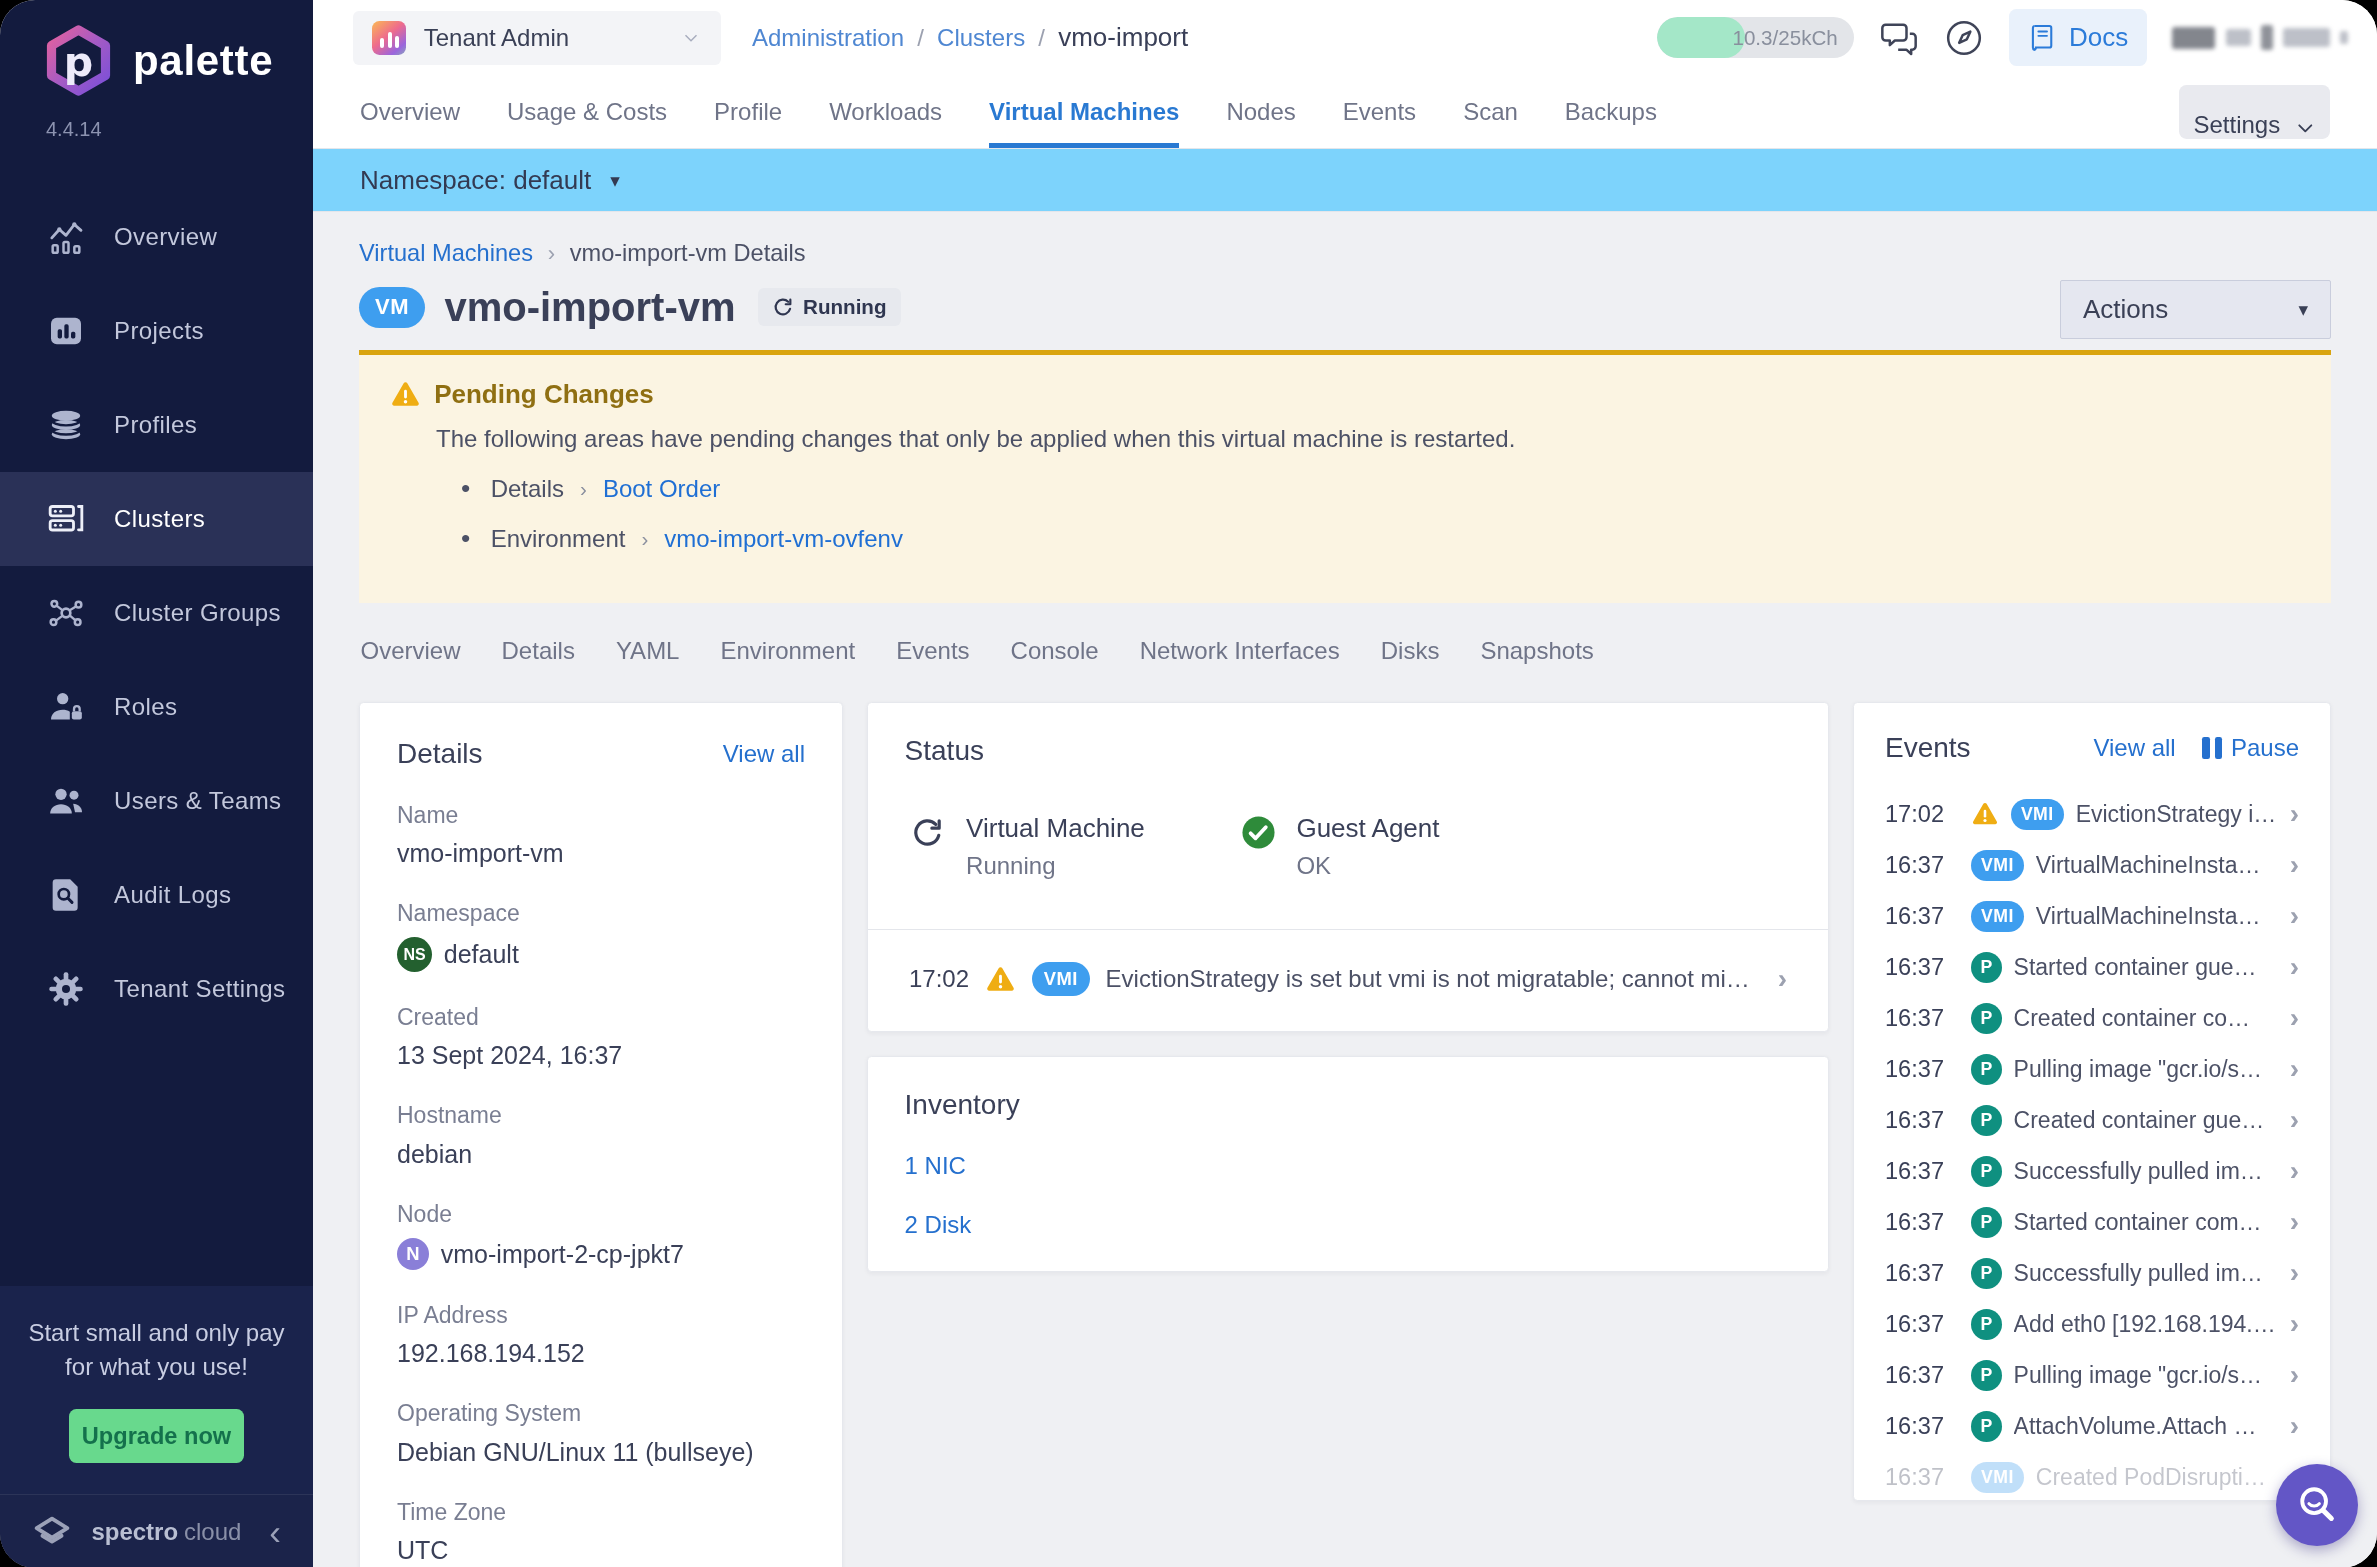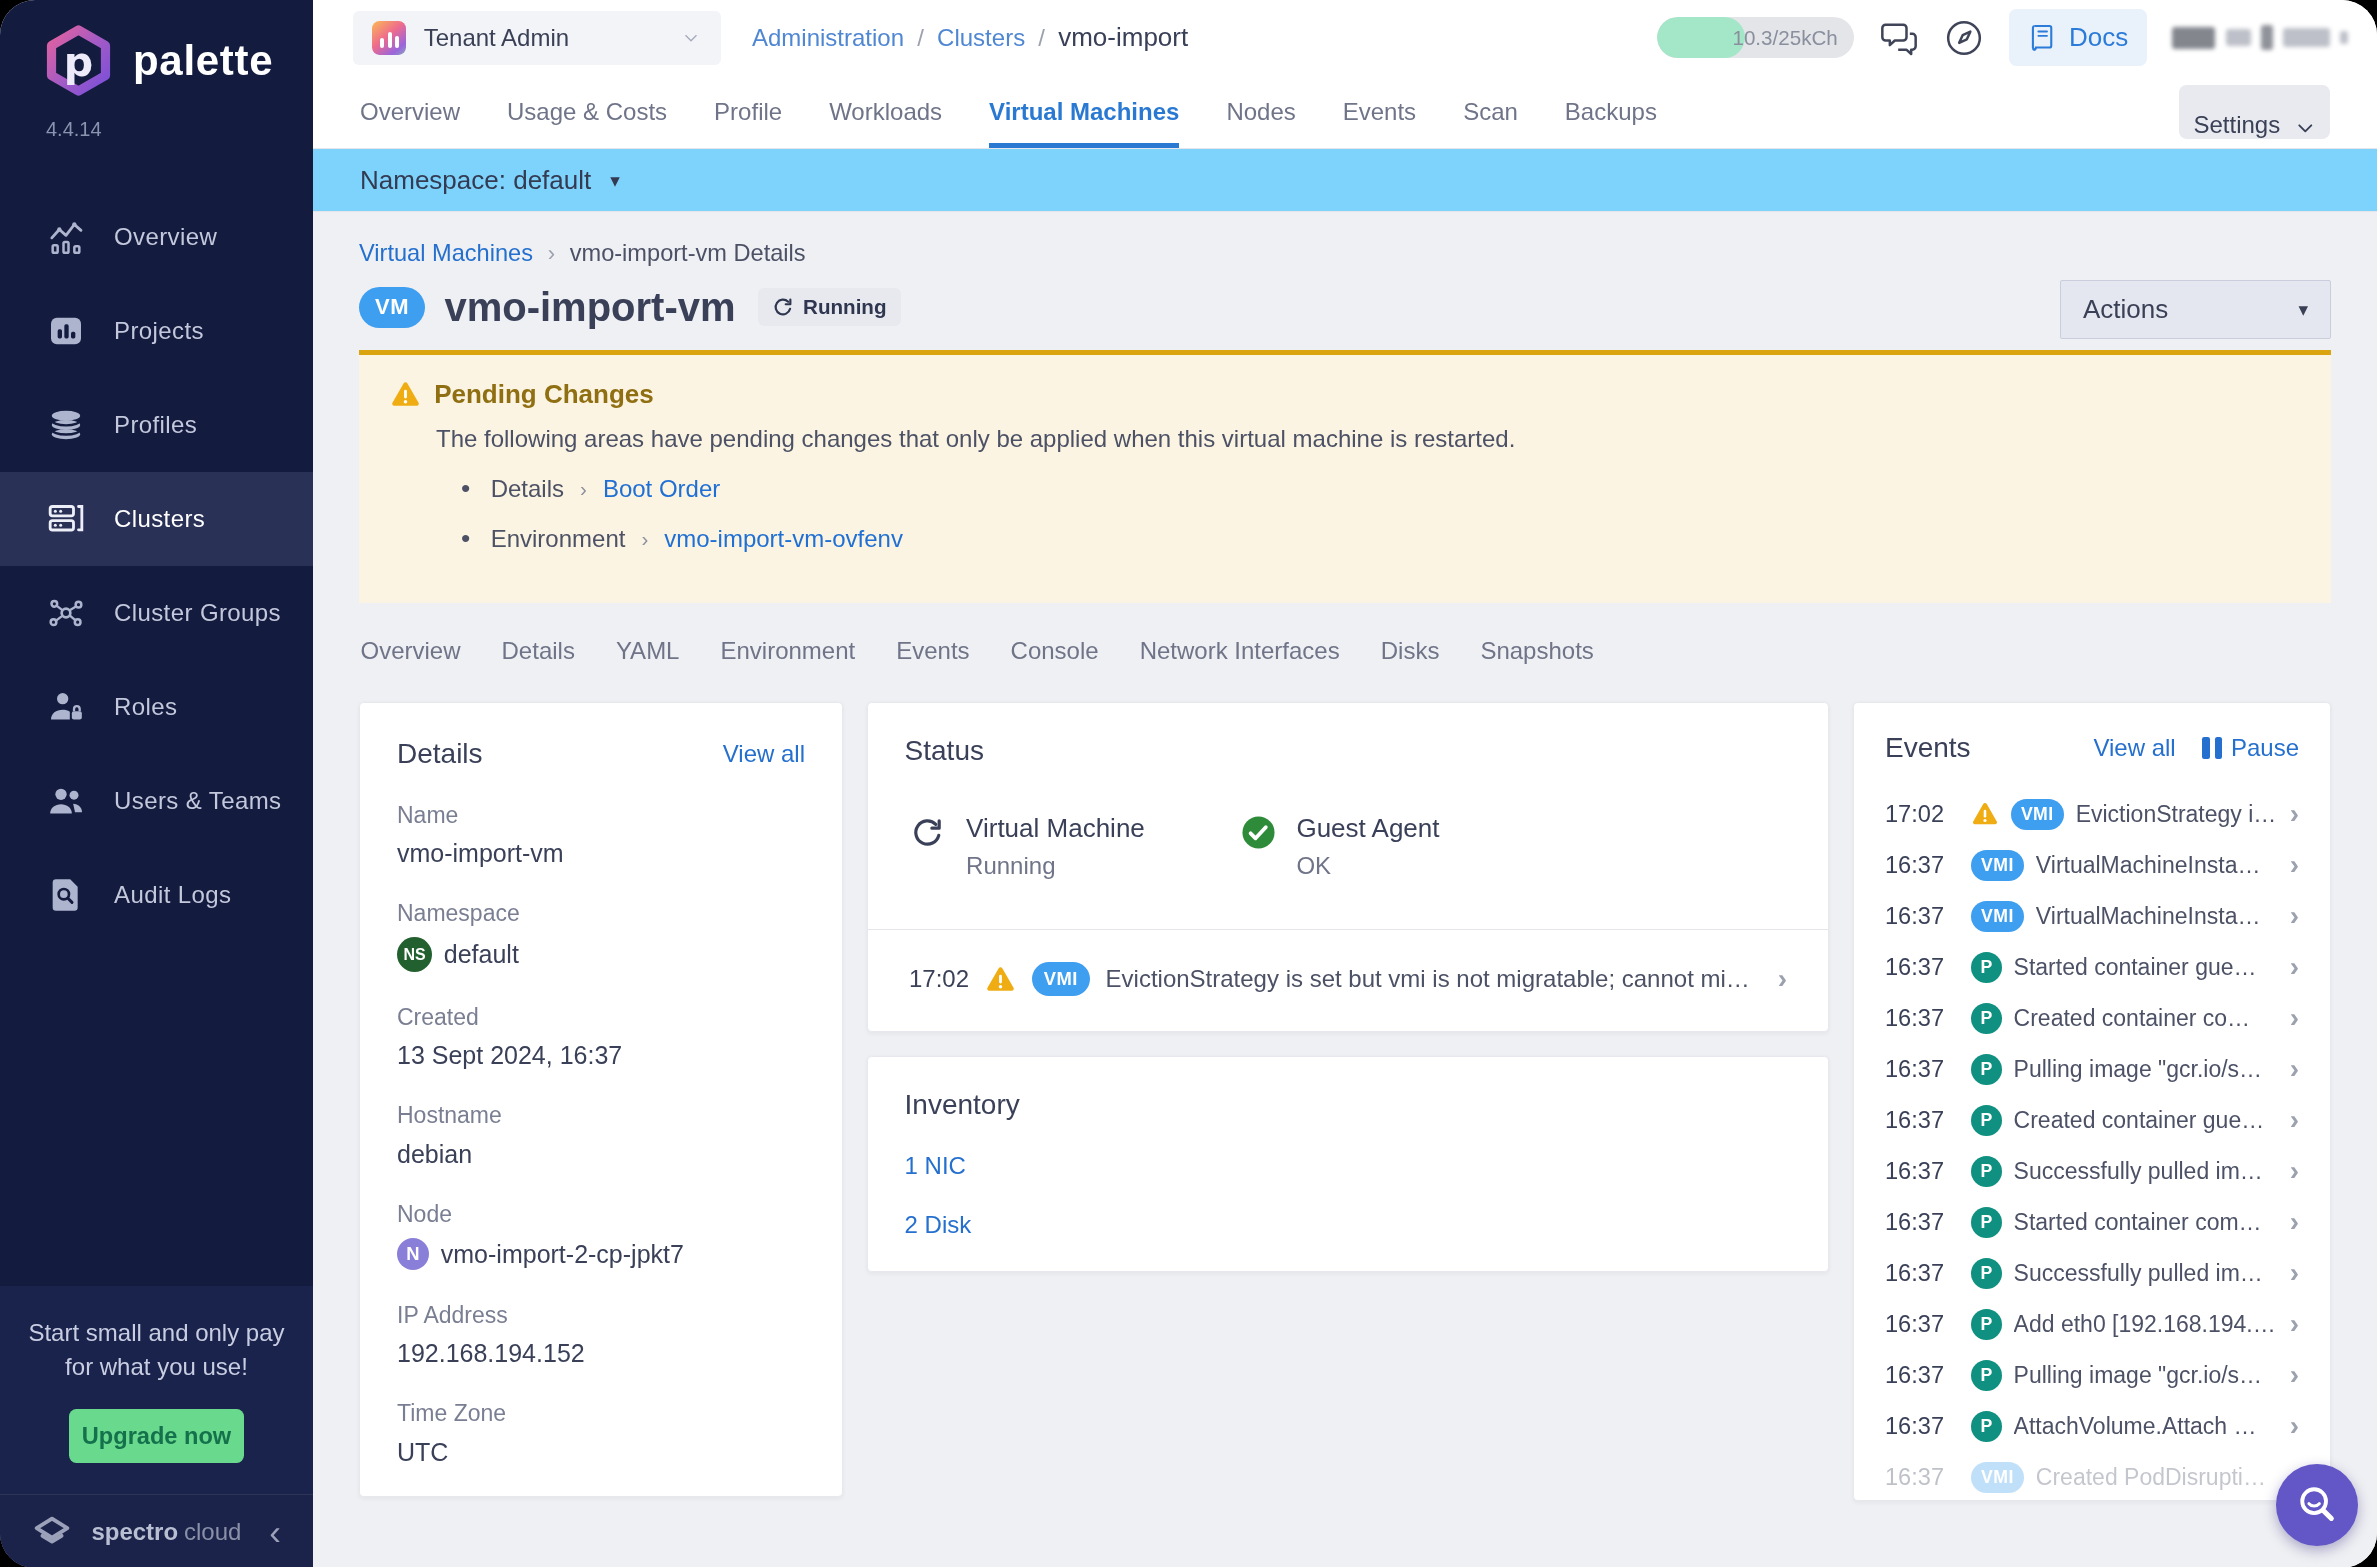--- a/index.html
+++ b/index.html
@@ -239,20 +239,33 @@
         <span class="lbl">Users &amp; Teams</span>
       </div>
       <div class="nav-item">
         <svg class="ic" viewBox="0 0 24 24">
             <path d="M6 2.5h8.5L19 7v12.5a2 2 0 0 1-2 2H6a2 2 0 0 1-2-2v-15a2 2 0 0 1 2-2z" fill="currentColor"></path>
             <circle cx="10.7" cy="11.5" r="3.1" fill="none" stroke="#131B3E" stroke-width="1.6"></circle>
             <path d="M13 13.8 15.6 16.4" stroke="#131B3E" stroke-width="1.8" stroke-linecap="round"></path>
           </svg>
         <span class="lbl">Audit Logs</span>
       </div>
+      <div class="nav-item">
+        <svg class="ic" viewBox="0 0 24 24">
+            <g fill="currentColor">
+              <rect x="10.6" y="2" width="2.8" height="20" rx="1.2"></rect>
+              <rect x="10.6" y="2" width="2.8" height="20" rx="1.2" transform="rotate(45 12 12)"></rect>
+              <rect x="10.6" y="2" width="2.8" height="20" rx="1.2" transform="rotate(90 12 12)"></rect>
+              <rect x="10.6" y="2" width="2.8" height="20" rx="1.2" transform="rotate(135 12 12)"></rect>
+              <circle cx="12" cy="12" r="6.2"></circle>
+            </g>
+            <circle cx="12" cy="12" r="2.4" fill="#131B3E"></circle>
+          </svg>
+        <span class="lbl">Tenant Settings</span>
+      </div>
     </nav>
 
     <div class="promo">
       <div class="promo-text">
         <div>Start small and only pay</div>
         <div>for what you use!</div>
       </div>
       <button class="upgrade-btn">Upgrade now</button>
     </div>
 
@@ -430,20 +443,24 @@
           <div class="fgroup">
             <div class="flabel">Node</div>
             <div class="fvalue">
                 <span class="n-badge">N</span>
                 <span>vmo-import-2-cp-jpkt7</span>
               </div>
           </div>
           <div class="fgroup">
             <div class="flabel">IP Address</div>
             <div class="fvalue">192.168.194.152</div>
+          </div>
+          <div class="fgroup">
+            <div class="flabel">Operating System</div>
+            <div class="fvalue">Debian GNU/Linux 11 (bullseye)</div>
           </div>
           <div class="fgroup">
             <div class="flabel">Time Zone</div>
             <div class="fvalue">UTC</div>
           </div>
         </section>
 
         <div class="midcol">
           <section class="card status-card">
             <div class="card-head">

